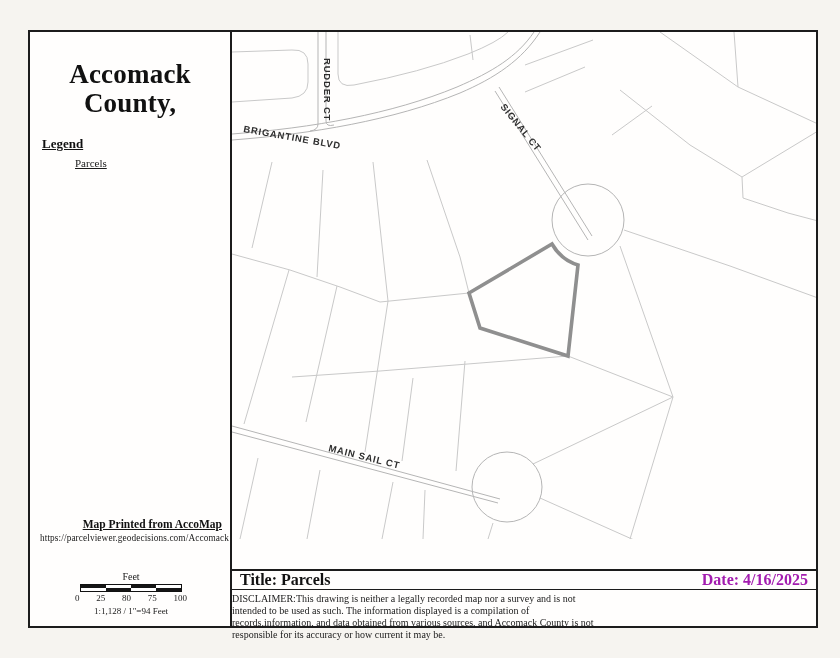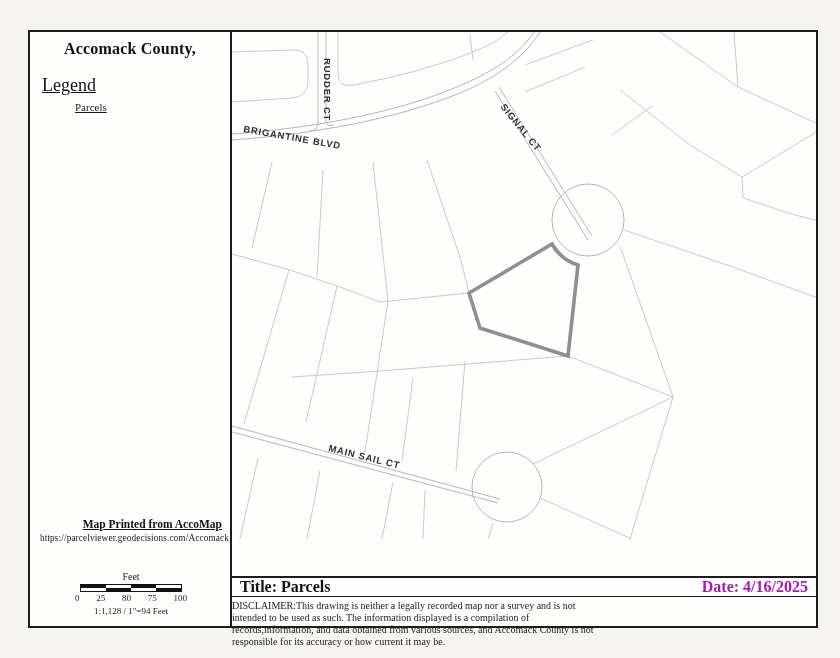--- a/index.html
+++ b/index.html
@@ -19,32 +19,32 @@
   }
   
   .left-panel{
     width:202px;min-width:202px;
     border-right:2px solid #1c1c1c;
     box-sizing:border-box;
     display:flex;flex-direction:column;
     position:relative;
   }
   .county-title{
-    margin-top:8px;
+    margin-top:28px;
     text-align:center;
     font-weight:bold;
-    font-size:16px;
+    font-size:27px;
     line-height:1.08;
     color:#111;
     letter-spacing:.2px;
   }
   .legend-heading{
     margin:18px 0 0 12px;
-    font-weight:normal;
-    font-size:18px;
+    font-weight:bold;
+    font-size:13px;
     text-decoration:underline;
     color:#111;
   }
   .legend-item{
     margin:5px 0 0 45px;
     font-size:11px;
     color:#1a1a1a;
     text-decoration:underline;
   }
   .panel-bottom{
@@ -100,21 +100,21 @@
   }
   .map-area svg{position:absolute;left:0;top:0;}
   .road-label{
     font-family:"Liberation Sans", sans-serif;
     font-size:9.5px;
     font-weight:bold;
     fill:#2e2e2e;
     letter-spacing:.8px;
   }
   
-  .title-bar{height:48px;display:flex;flex-direction:column;}
+  .title-bar{height:55px;display:flex;flex-direction:column;}
   .title-row{
     height:26px;
     border-bottom:1.5px solid #1c1c1c;
     display:flex;align-items:center;justify-content:space-between;
     padding:0 8px;
   }
   .map-title{font-size:16px;font-weight:bold;color:#111;}
   .map-date{font-size:16px;font-weight:bold;color:#a21caf;}
   .disclaimer{
     padding:3px 0;

